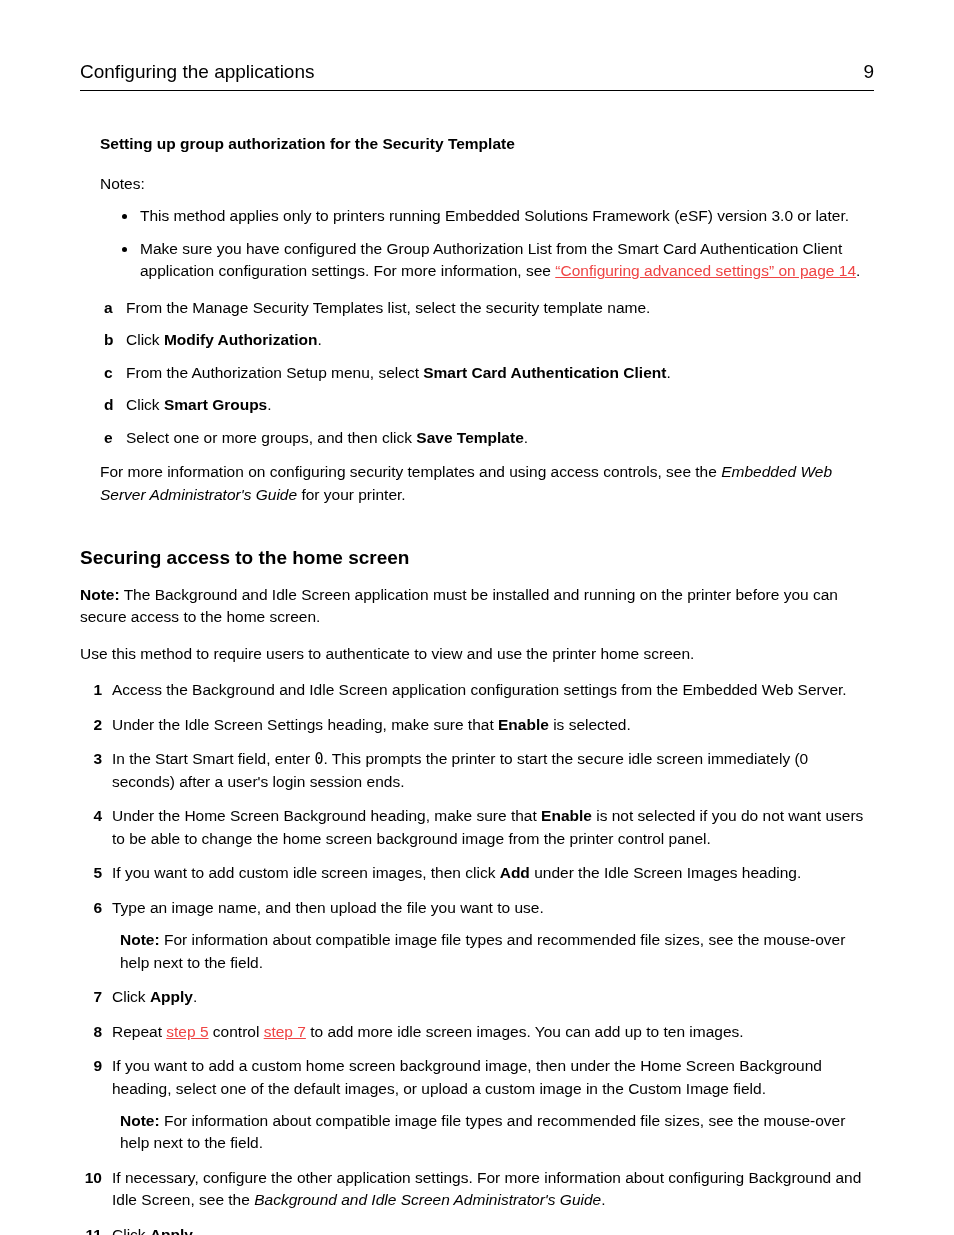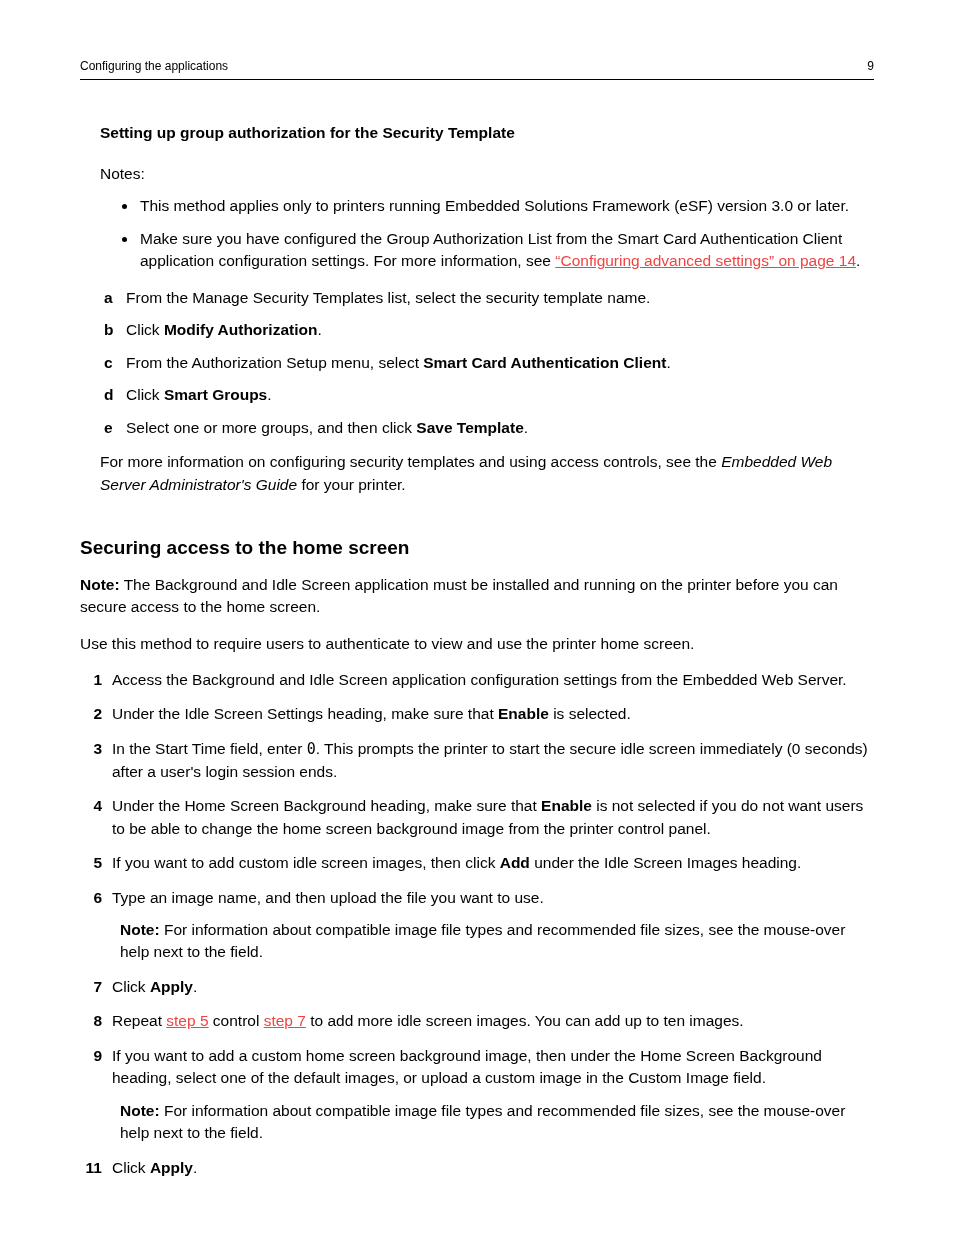--- a/index.html
+++ b/index.html
@@ -15,21 +15,21 @@
     width: 954px;
     min-height: 1235px;
     box-sizing: border-box;
     padding: 58px 80px 60px 80px;
     margin: 0 auto;
   }
   .running-header {
     display: flex;
     justify-content: space-between;
     align-items: baseline;
-    font-size: 12px;
+    font-size: 19px;
     border-bottom: 1px solid #000;
     padding-bottom: 4px;
     margin-bottom: 42px;
   }
 
   .sub-heading {
     font-size: 15.5px;
     font-weight: 700;
     margin: 0 0 18px 20px;
   }
@@ -166,21 +166,21 @@
     <li>
         <span class="marker">1</span>
         <span class="body">Access the Background and Idle Screen application configuration settings from the Embedded Web Server.</span>
       </li>
     <li>
         <span class="marker">2</span>
         <span class="body"><span>Under the Idle Screen Settings heading, make sure that </span><span class="b">Enable</span><span> is selected.</span></span>
       </li>
     <li>
         <span class="marker">3</span>
-        <span class="body"><span>In the Start Time field, enter </span><span class="mono">0</span><span>. This prompts the printer to start the secure idle screen immediately (0 seconds) after a user's login session ends.</span></span>
+        <span class="body"><span>In the Start Smart field, enter </span><span class="mono">0</span><span>. This prompts the printer to start the secure idle screen immediately (0 seconds) after a user's login session ends.</span></span>
       </li>
     <li>
         <span class="marker">4</span>
         <span class="body"><span>Under the Home Screen Background heading, make sure that </span><span class="b">Enable</span><span> is not selected if you do not want users to be able to change the home screen background image from the printer control panel.</span></span>
       </li>
     <li>
         <span class="marker">5</span>
         <span class="body"><span>If you want to add custom idle screen images, then click </span><span class="b">Add</span><span> under the Idle Screen Images heading.</span></span>
       </li>
     <li>
@@ -199,19 +199,23 @@
         <span class="body"><span>Repeat </span><a href="#" class="cross-ref">step 5</a><span> control </span><a href="#" class="cross-ref">step 7</a><span> to add more idle screen images. You can add up to ten images.</span></span>
       </li>
     <li>
         <span class="marker">9</span>
       <span class="body">
         <span>If you want to add a custom home screen background image, then under the Home Screen Background heading, select one of the default images, or upload a custom image in the Custom Image field.</span>
         <div class="subnote"><span class="b">Note:</span><span> For information about compatible image file types and recommended file sizes, see the mouse-over help next to the field.</span></div>
       </span>
     </li>
     <li>
+        <span class="marker">10</span>
+        <span class="body"><span>If necessary, configure the other application settings. For more information about configuring Background and Idle Screen, see the </span><span class="i">Background and Idle Screen Administrator's Guide</span><span>.</span></span>
+      </li>
+    <li>
         <span class="marker">11</span>
         <span class="body"><span>Click </span><span class="b">Apply</span><span>.</span></span>
       </li>
 
   </ol>
 
 </div>
 
 </body></html>

